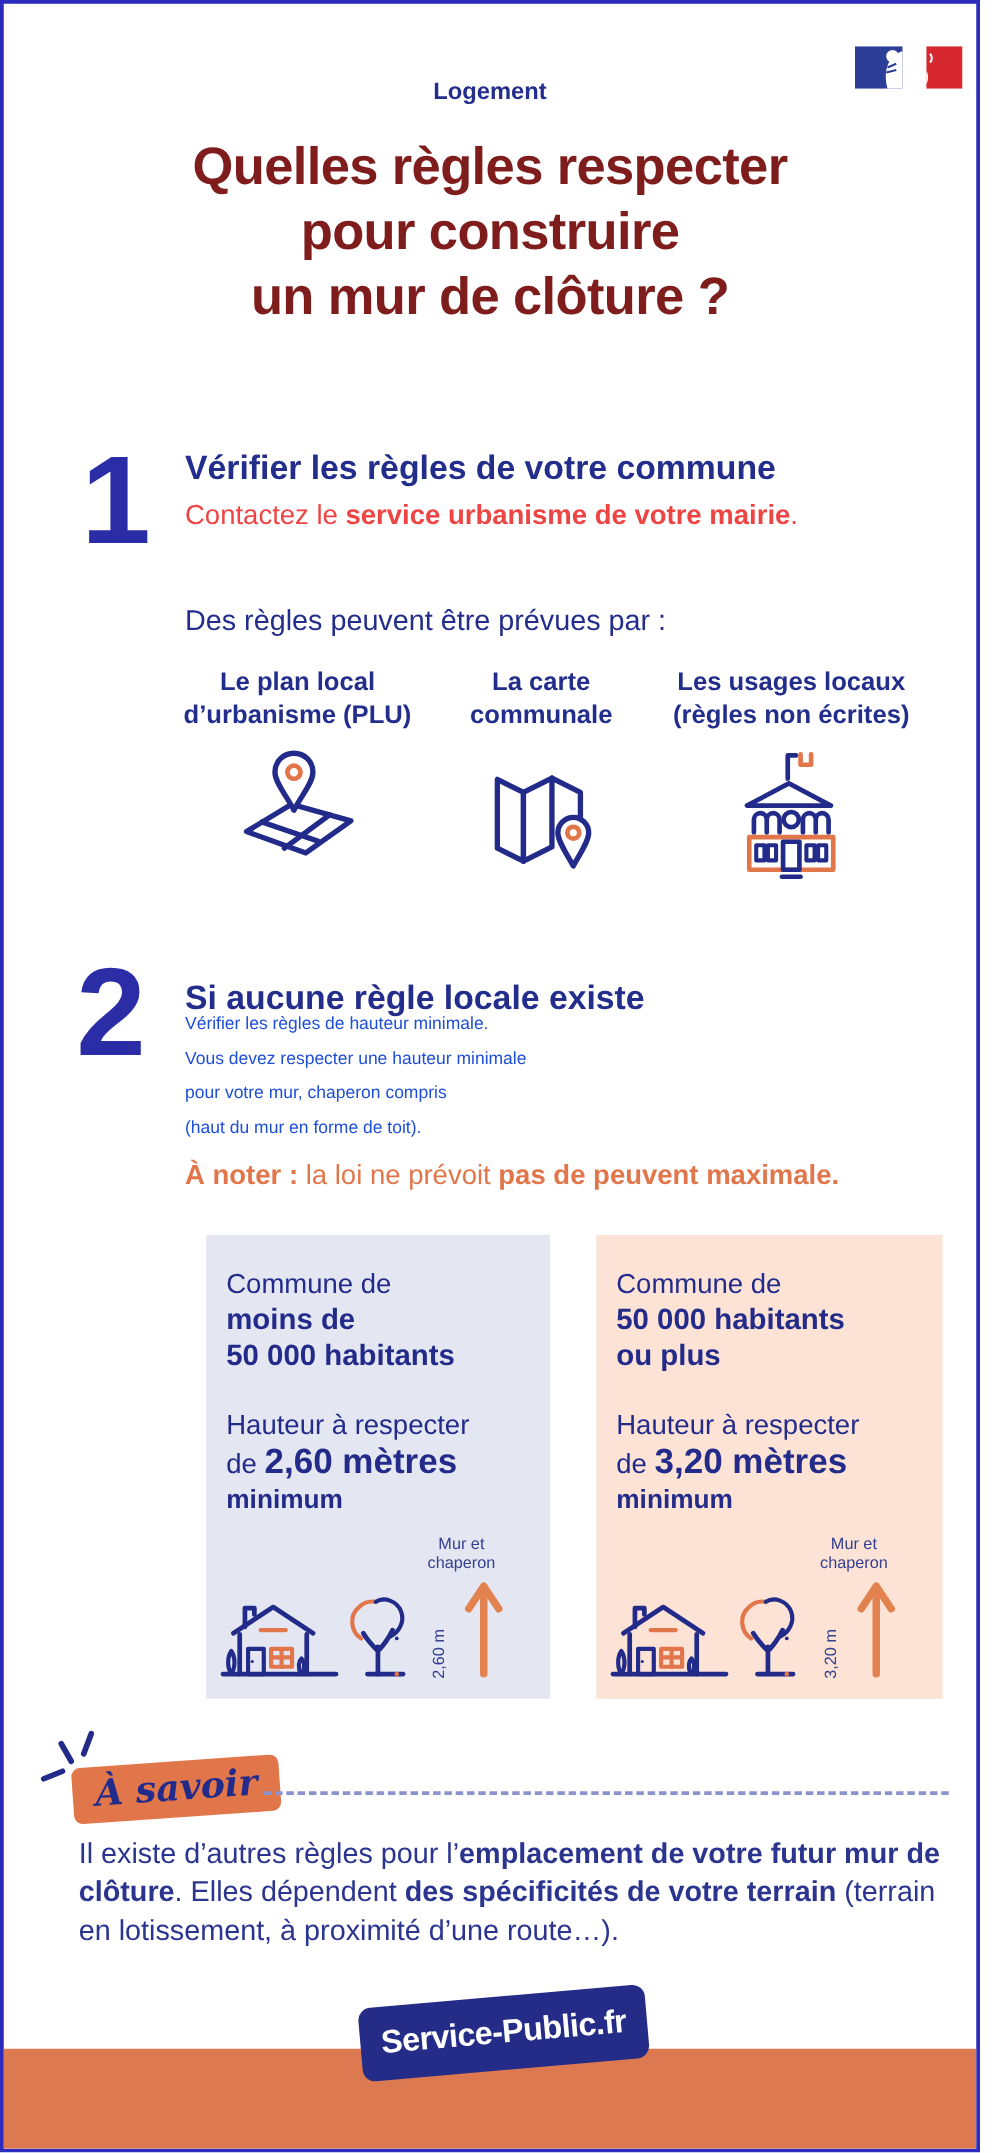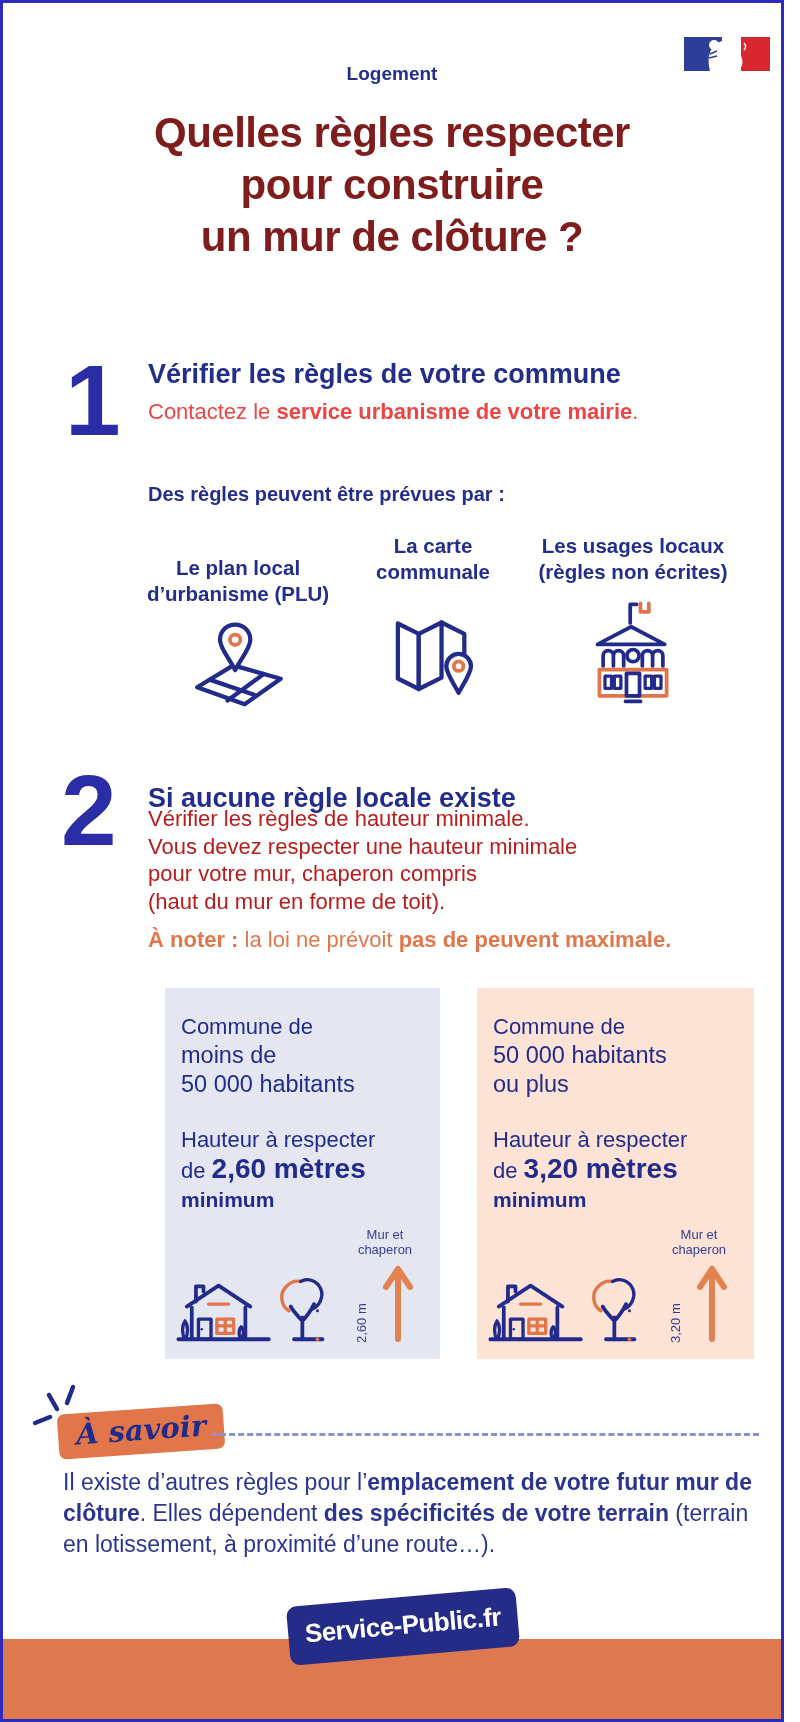--- a/index.html
+++ b/index.html
@@ -23,43 +23,43 @@
   
   .step-num {
     position:absolute; font-size:100px; font-weight:bold; color:#2b2da6; line-height:0.78;
   }
   .num1 { left:62px; top:358px; }
   .num2 { left:58px; top:768px; }
   .step-title { position:absolute; left:145px; font-size:27px; font-weight:bold; color:#232e8c; }
   .t1 { top:356px; }
   .t2 { top:780px; }
   .step-intro { position:absolute; left:145px; top:396px; font-size:22px; color:#ef4444; }
-  .step-sub  { position:absolute; left:145px; top:480px; font-size:20px; font-weight:bold; color:#232e8c; }
+  .step-sub  { position:absolute; left:145px; top:480px; font-size:23px; font-weight:normal; color:#232e8c; }
   .bold { font-weight:bold; }
   
   .options { position:absolute; left:120px; top:530px; width:630px; display:flex; justify-content:space-between; }
   .option { display:flex; flex-direction:column; align-items:center; }
-  .opt1 { width:230px;margin-top:22px; } .opt2 { width:140px; } .opt3 { width:240px; }
+  .opt1 { width:230px; } .opt2 { width:140px; } .opt3 { width:240px; }
   .option-label { font-size:20.5px; line-height:26px; font-weight:bold; color:#232e8c; text-align:center; }
   .option-icon { margin-top:10px; }
   
-  .step-body { position:absolute; left:145px; top:802px; font-size:22px; line-height:27.5px; color:#b91c1c; }
+  .step-body { position:absolute; left:145px; top:802px; font-size:14px; line-height:27.5px; color:#1d4ed8; }
   .step-note { position:absolute; left:145px; top:924px; font-size:22px; color:#e2764b; }
   
   .card { position:absolute; top:985px; height:371px; padding:24px 0 0 16px; }
   .card-left  { left:162px; width:275px; background:#e4e7f2; }
   .card-right { left:474px; width:277px; background:#fce3d6; }
   .card-intro { font-size:22px; line-height:29px; color:#232b8a; }
-  .card-pop   { font-size:23.5px; line-height:29px; font-weight:normal; color:#232b8a; }
+  .card-pop   { font-size:23.5px; line-height:29px; font-weight:bold; color:#232b8a; }
   .card-h     { margin-top:26px; font-size:22px; line-height:29px; color:#232b8a; }
   .card-value { font-size:28px; font-weight:bold; }
   .card-min   { font-size:21px; font-weight:bold; margin-top:3px; }
   .illu { position:absolute; left:10px; bottom:12px; }
   .arrow-wrap { position:absolute; right:12px; bottom:14px; width:86px;
-                display:flex; flex-direction:column; align-items:center; }
+                display:flex; flex-direction:column; align-items:flex-start; }
   .arrow-label { font-size:13px; line-height:15px; color:#333f8f; text-align:center; }
   .arrow-row { position:relative; margin-top:4px; width:64px; height:84px; }
   .arrow-row svg { position:absolute; right:2px; top:0; }
   .measure {
     position:absolute; left:16px; bottom:2px; transform-origin:0 100%;
     transform:rotate(-90deg); font-size:13px; color:#333f8f; white-space:nowrap;
   }
   
   .spark { position:absolute; left:26px; top:1380px; }
   .know-badge {

